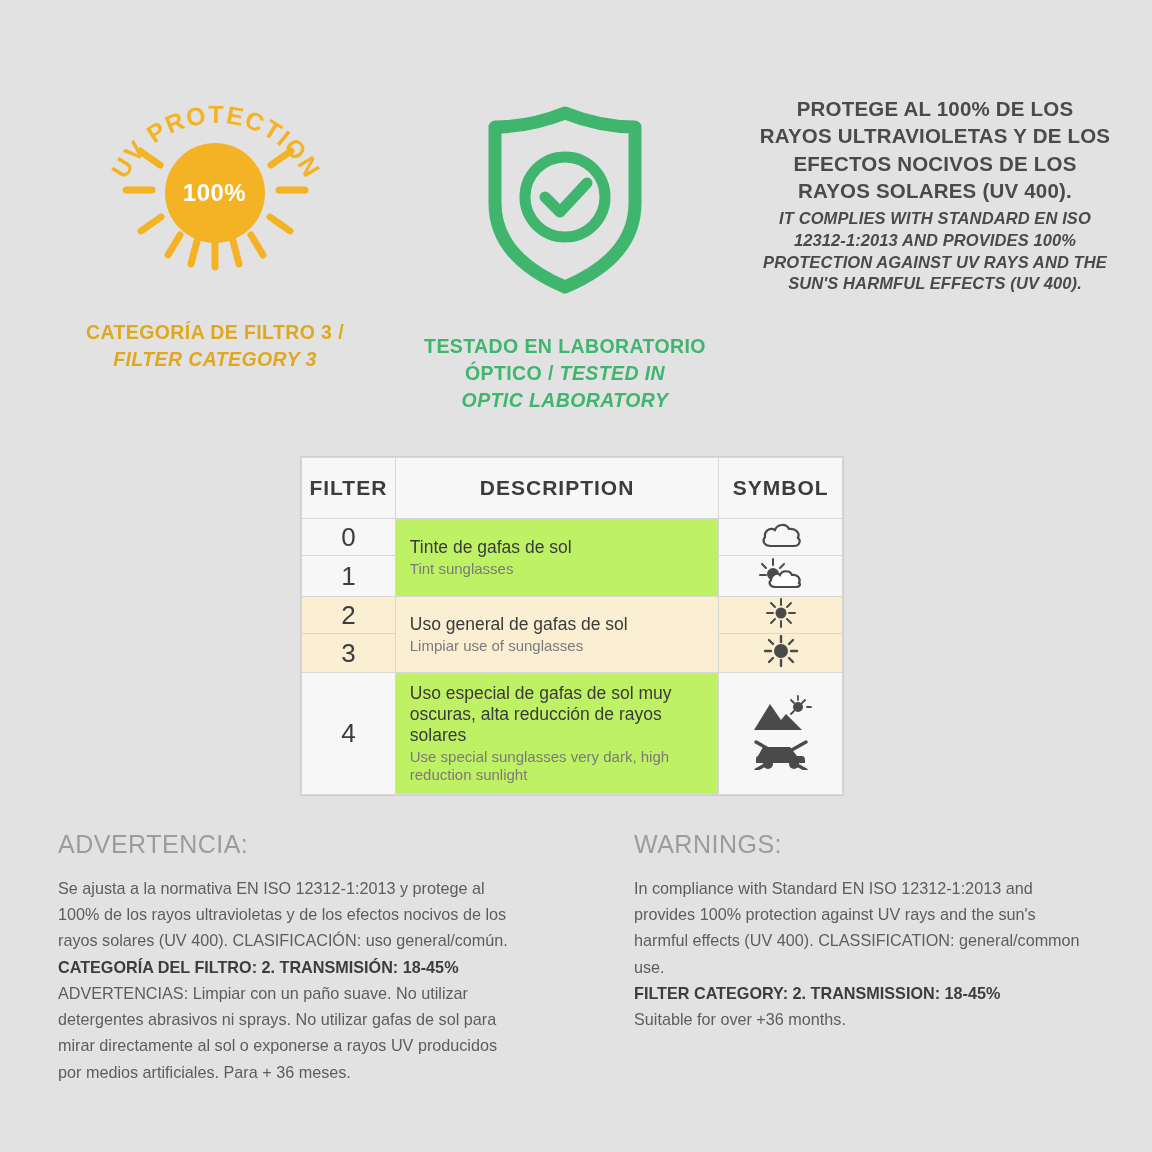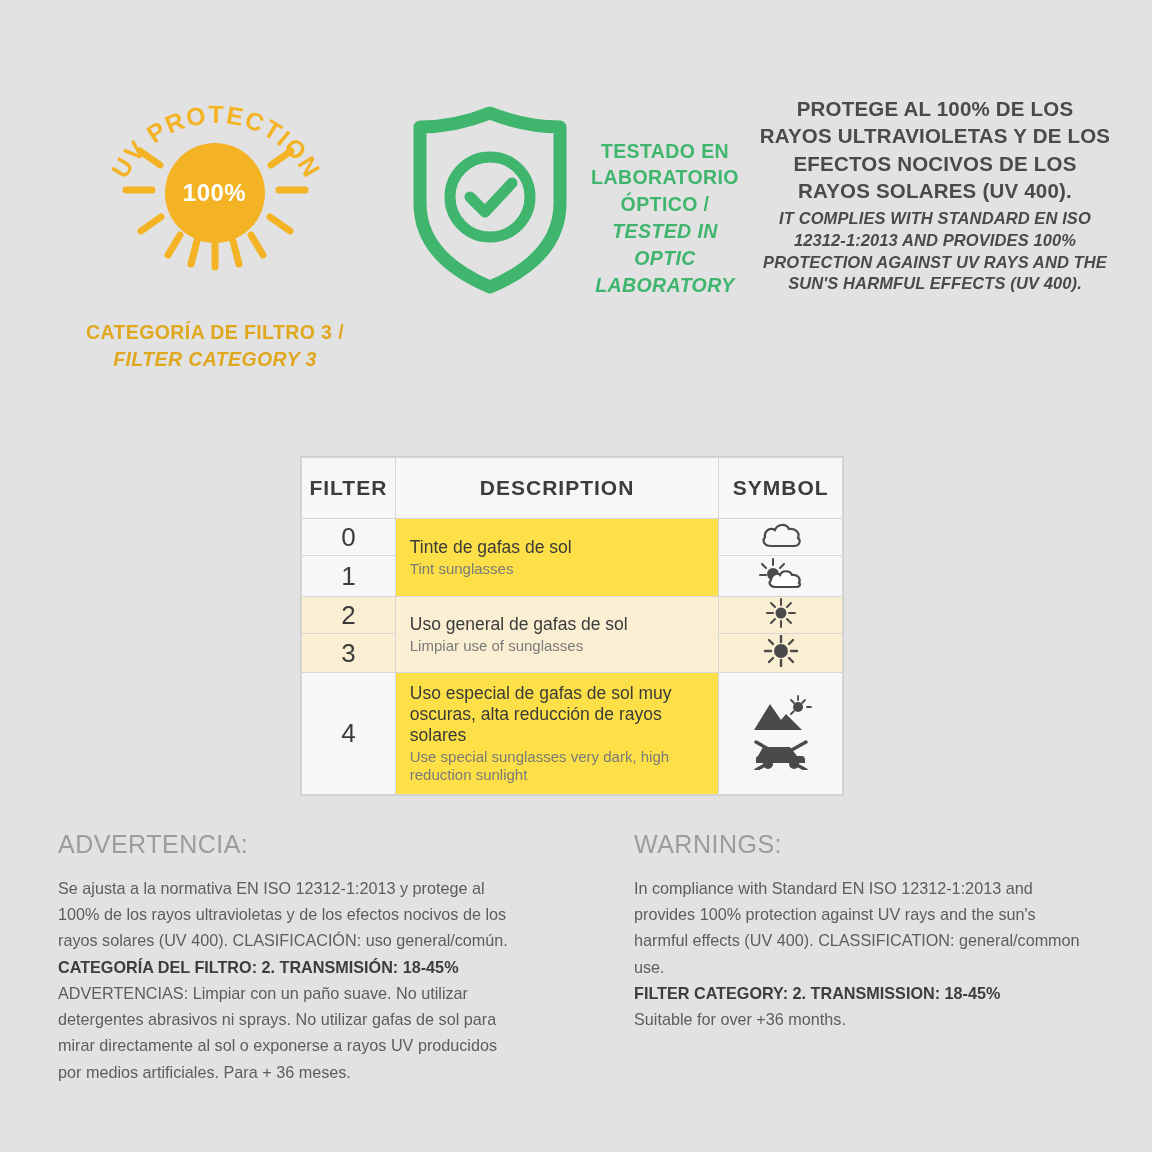--- a/index.html
+++ b/index.html
@@ -17,21 +17,21 @@
   .page { width: 1152px; height: 1152px; position: relative; }
 
   
   .top-row {
     display: flex;
     padding: 95px 40px 0 40px;
     align-items: flex-start;
   }
   .col { position: relative; }
   .col-sun   { width: 350px; display:flex; flex-direction:column; align-items:center; }
-  .col-shield{ width: 350px; display:flex; flex-direction:row; align-items:flex-end; }
+  .col-shield{ width: 350px; display:flex; flex-direction:column; align-items:center; }
   .col-text  { width: 372px; padding-left: 18px; }
 
   
   .sun-wrap { position: relative; width: 215px; height: 190px; }
   .sun-rays { position:absolute; left:0; top:0; width:215px; height:190px; }
   .sun-core {
     position:absolute; left: 57px; top: 48px;
     width: 100px; height: 100px; border-radius: 50%;
     background: #f4b324;
     display:flex; align-items:center; justify-content:center;
@@ -78,21 +78,21 @@
     padding: 18px 0; letter-spacing: 1px; text-align:center;
   }
   th.c-filter { width: 94px; }
   th.c-desc   { width: 326px; }
   th.c-sym    { width: 124px; }
 
   td.num {
     text-align:center; font-size: 26px; color:#3c3c3c;
     font-weight: 400; width: 94px; background: #f7f7f7;
   }
-  td.desc { padding: 10px 14px; background: #fde047; vertical-align: middle; }
+  td.desc { padding: 10px 14px; background: #bef264; vertical-align: middle; }
   td.sym  { text-align:center; background: #f7f7f7; vertical-align: middle; }
   .es { font-size: 17.5px; color:#3a3a3a; line-height:1.2; }
   .en { font-size: 15px; color:#7a7a7a; line-height:1.2; margin-top:2px; }
 
   tr.hl td.num, tr.hl td.desc, tr.hl td.sym { background: #faefd2; }
   tr.hl2 td.num, tr.hl2 td.sym { background: #faefd2; }
 
   
   .warn-row {
     position:absolute; top: 830px; left: 0; width: 1152px;

